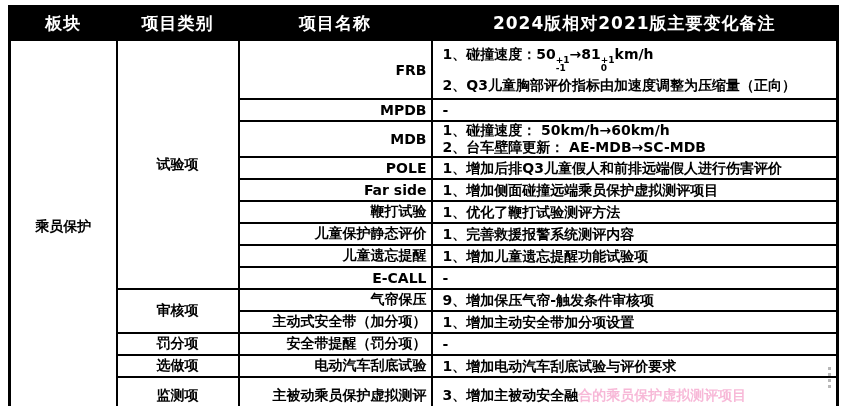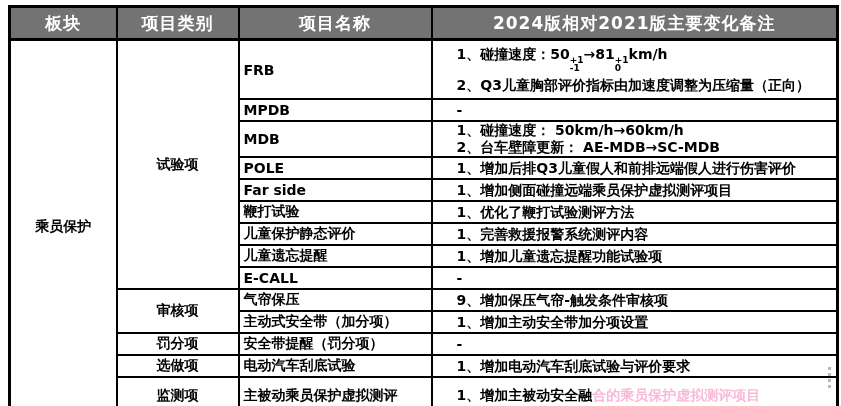--- a/index.html
+++ b/index.html
@@ -18,29 +18,29 @@
   col.c3{width:193px;}
   col.c4{width:406px;}
   td,th{
     border:2px solid #000;
     font-weight:bold;color:#000;
     font-size:14px;
     overflow:hidden;
   }
   table{border:3px solid #000;}
   thead th{
-    background:#737373;color:#ffffff;
+    background:#000000;color:#ffffff;
     font-size:17px;text-align:center;
     letter-spacing:1px;
     border-bottom:3px solid #000;
   }
-  .name-cell{text-align:left;vertical-align:middle;padding:0 4px;}
+  .name-cell{text-align:right;vertical-align:middle;padding:0 4px;}
   .cat-cell{text-align:center;vertical-align:middle;padding:0 4px;}
   .sec-cell{text-align:center;vertical-align:middle;padding:0 4px;}
-  .note-cell{text-align:left;vertical-align:middle;padding:0 24px;line-height:17px;}
+  .note-cell{text-align:left;vertical-align:middle;padding:0 10px;line-height:17px;}
   .note-cell.tall{line-height:26px;}
   
   .h33{height:33px;}
   .h52{height:52px;}
   .h22{height:22px;}
   .h35{height:35px;}
   .h23{height:22px;}
   .h28{height:38px;}
   
   .stack{
@@ -145,19 +145,19 @@
         <td class="note-cell">-</td>
       </tr>
       <tr class="h22">
         <td class="cat-cell">选做项</td>
         <td class="name-cell">电动汽车刮底试验</td>
         <td class="note-cell">1、增加电动汽车刮底试验与评价要求</td>
       </tr>
       <tr class="h28">
         <td class="cat-cell">监测项</td>
         <td class="name-cell">主被动乘员保护虚拟测评</td>
-        <td class="note-cell"><span>1、增加主被动安全融</span><span class="faded">合的乘员保护虚拟测评项目</span></td>
+        <td class="note-cell"><span>3、增加主被动安全融</span><span class="faded">合的乘员保护虚拟测评项目</span></td>
       </tr>
     </tbody>
   </table>
 </div>
 
 <div class="artifact"></div>
 
 </body></html>

